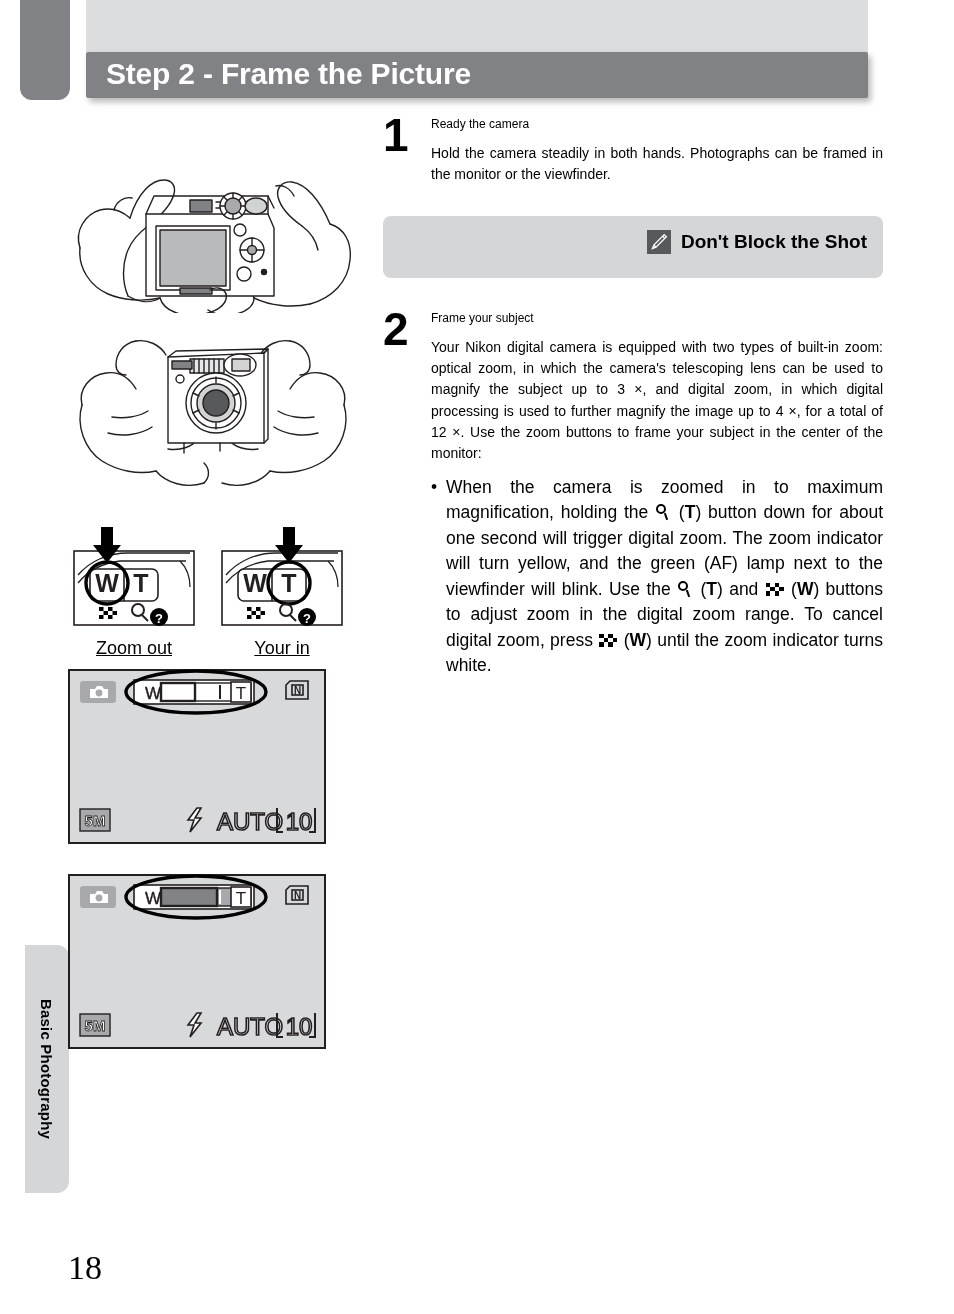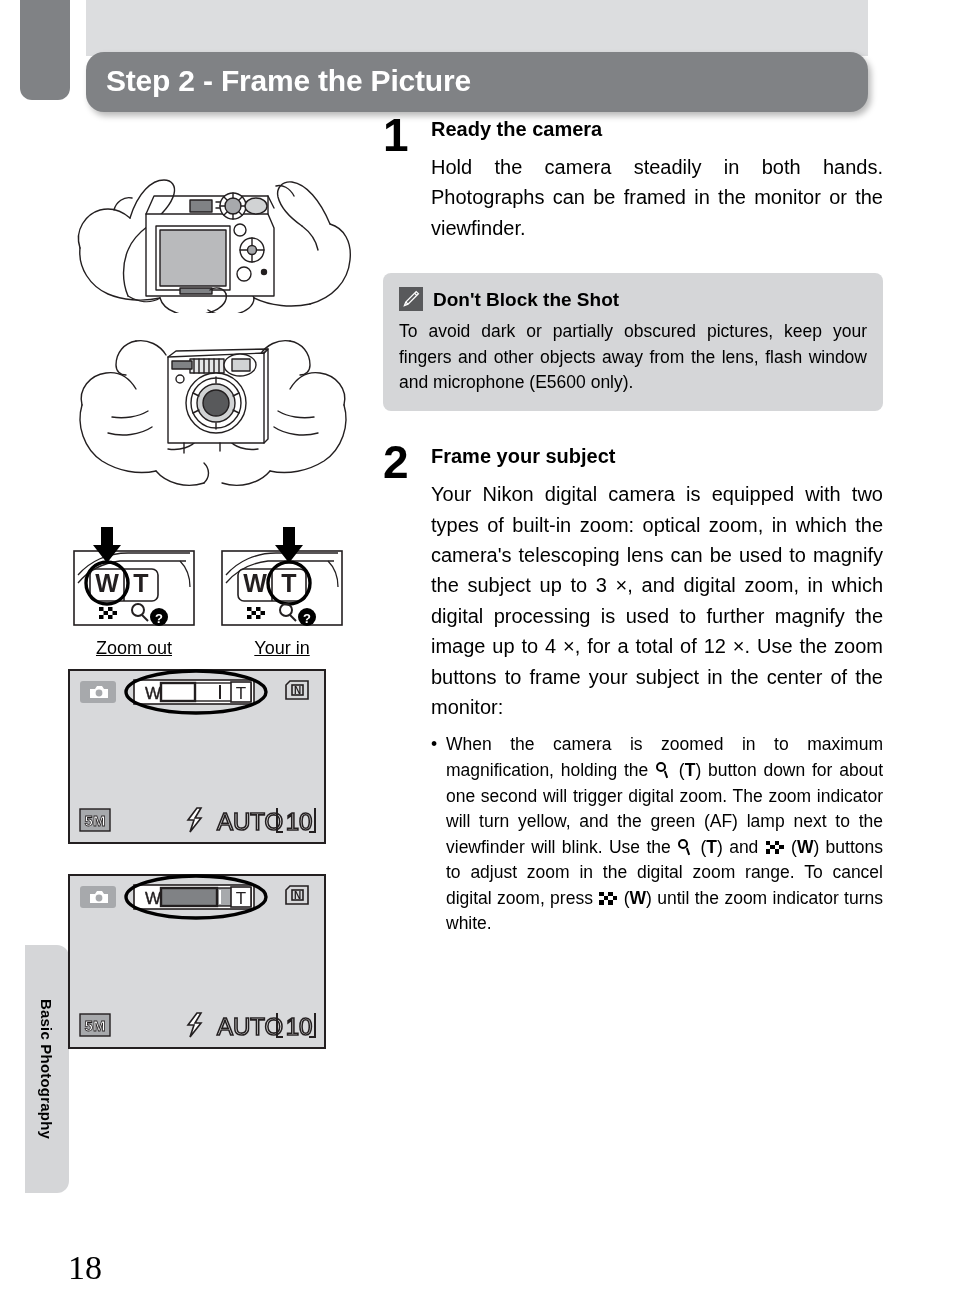--- a/index.html
+++ b/index.html
@@ -26,23 +26,23 @@
   .corner-tab {
     position: absolute;
     left: 20px; top: -20px;
     width: 50px; height: 120px;
     background: #808285;
     border-radius: 0 0 12px 12px;
   }
   .header-bar {
     position: absolute;
     left: 86px; top: 52px;
-    width: 782px; height: 60px;
+    width: 782px; height: 46px;
     background: #808285;
-    border-radius: 18px;
+    border-radius: 2px;
     box-shadow: 3px 4px 6px rgba(0,0,0,0.28);
   }
   .header-title {
     position: absolute;
     left: 20px; top: 50%;
     transform: translateY(-52%);
     color: #ffffff;
     font-size: 30px;
     font-weight: bold;
     letter-spacing: -0.2px;
@@ -93,27 +93,27 @@
   .step { position: relative; }
   .step-num {
     position: absolute;
     left: 0; top: -6px;
     font-size: 46px;
     font-weight: bold;
     line-height: 1;
   }
   .step-body { margin-left: 48px; }
   .step-head {
-    font-size: 20px;
-    font-weight: bold;
+    font-size: 12px;
+    font-weight: normal;
     margin: 0 0 12px 0;
     line-height: 1.1;
   }
   .step-text {
-    font-size: 20px;
+    font-size: 14px;
     line-height: 1.52;
     text-align: justify;
     margin: 0;
   }
   .bullets {
     list-style: none;
     margin: 10px 0 0 0;
     padding: 0;
   }
   .bullets li {
@@ -181,20 +181,21 @@
     background: #d5d6d8;
     border-radius: 8px;
     padding: 14px 16px 16px 16px;
     margin: 30px 0 34px 0;
   }
   .tip-head {
     display: flex;
     align-items: center;
     gap: 10px;
     margin-bottom: 8px;
+    justify-content: flex-end;
   }
   .tip-icon {
     width: 24px; height: 24px;
     background: #58595b;
     display: inline-block;
     position: relative;
     flex: 0 0 auto;
   }
   .tip-icon svg { position: absolute; left: 3px; top: 3px; }
   .tip-title {
@@ -526,21 +527,20 @@
         <svg width="18" height="18" viewBox="0 0 18 18">
           <g fill="none" stroke="#ffffff" stroke-width="1.3">
             <path d="M14.2 1.6 L16.4 3.8 L6.0 14.2 L2.4 15.6 L3.8 12.0 Z"></path>
             <path d="M12.6 3.2 L14.8 5.4"></path>
             <path d="M3.8 12.0 L6.0 14.2"></path>
           </g>
         </svg>
       </span>
       <span class="tip-title">Don't Block the Shot</span>
     </div>
-    <p class="tip-text">To avoid dark or partially obscured pictures, keep your fingers and other objects away from the lens, flash window and microphone (E5600 only).</p>
   </div>
 
   <div class="step">
     <div class="step-num">2</div>
     <div class="step-body">
       <h2 class="step-head">Frame your subject</h2>
       <p class="step-text">Your Nikon digital camera is equipped with two types of built-in zoom: optical zoom, in which the camera's telescoping lens can be used to magnify the subject up to 3 ×, and digital zoom, in which digital processing is used to further magnify the image up to 4 ×, for a total of 12 ×. Use the zoom buttons to frame your subject in the center of the monitor:</p>
       <ul class="bullets" id="bullet-list">
           <li>When the camera is zoomed in to maximum magnification, holding the <span class="tele-icon"></span> (<b class="lt">T</b>) button down for about one second will trigger digital zoom. The zoom indicator will turn yellow, and the green (AF) lamp next to the viewfinder will blink. Use the <span class="tele-icon"></span> (<b class="lt">T</b>) and <span class="wide-icon"><i></i><i></i><i></i><i></i><i></i><i></i></span> (<b class="lt">W</b>) buttons to adjust zoom in the digital zoom range. To cancel digital zoom, press <span class="wide-icon"><i></i><i></i><i></i><i></i><i></i><i></i></span> (<b class="lt">W</b>) until the zoom indicator turns white.</li>
         </ul>

